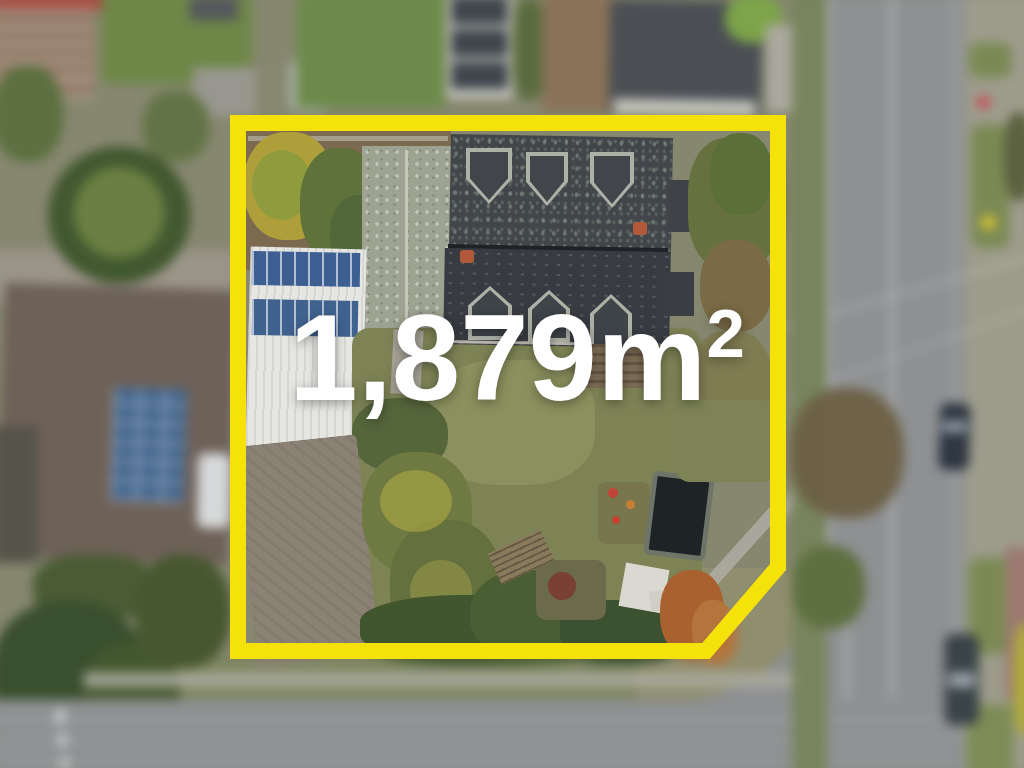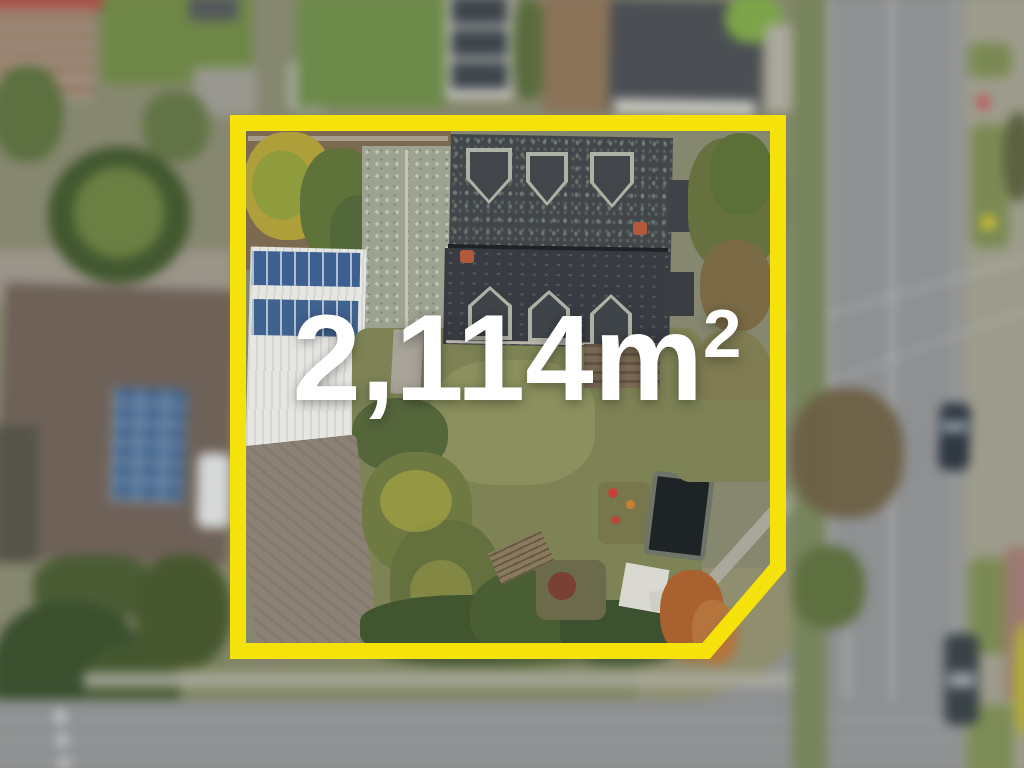--- a/index.html
+++ b/index.html
@@ -479,15 +479,15 @@
   <div class="e rshrub3"></div>
   <div class="e rgrass"></div>
   <div class="e rtree-c"></div>
 </div>
 
   <svg class="boundary-svg" viewBox="0 0 1024 768">
     <polygon points="238,123 778,123 778,567 706,651 238,651" fill="none" stroke-width="16" stroke-linejoin="miter" stroke="#F6E20B"></polygon>
   </svg>
 
   <div class="overlay">
-    <div class="area-line"><span>2,114m</span><sup>2</sup></div>
+    <div class="area-line"><span>1,879m</span><sup>2</sup></div>
   </div>
 </div>
 
 </body></html>

